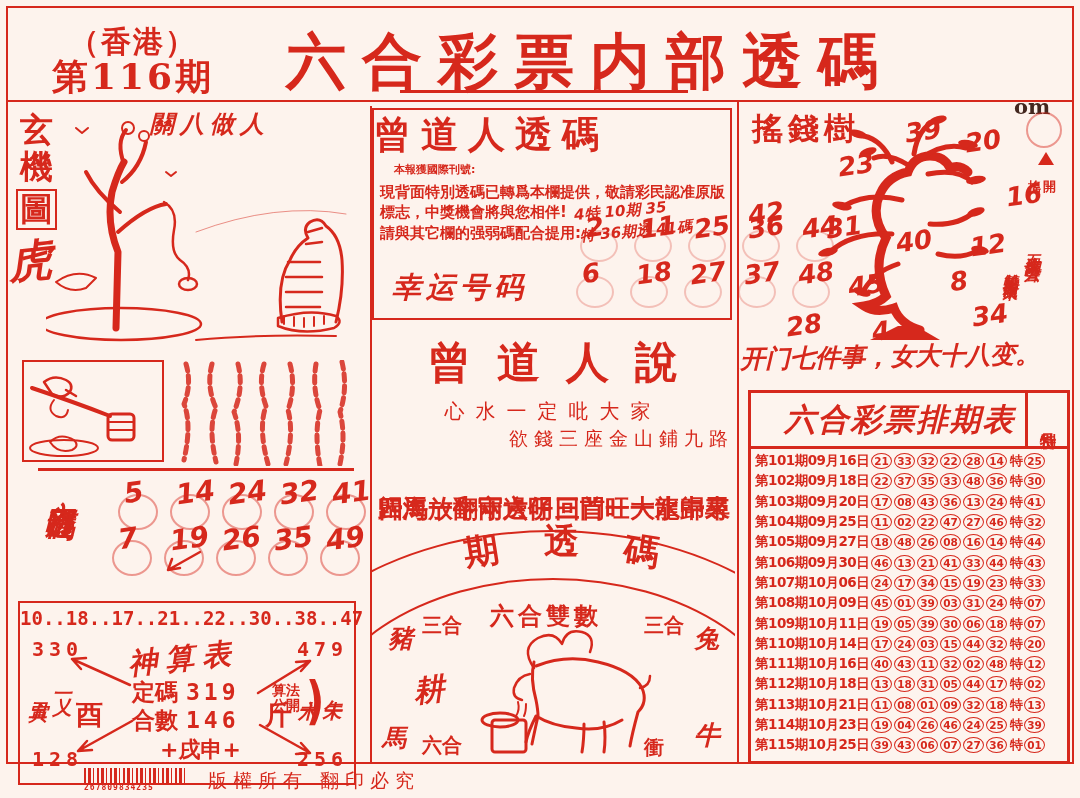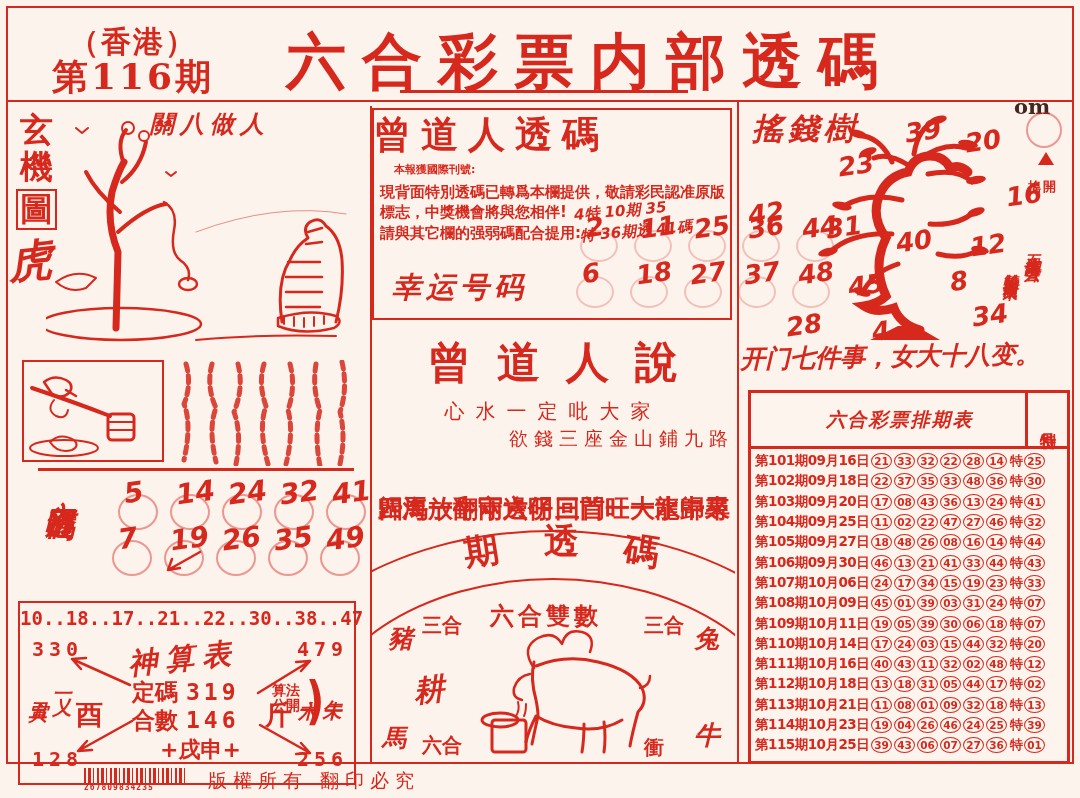--- a/index.html
+++ b/index.html
@@ -80,32 +80,32 @@
   .v1{top:452px;margin-top:40px;}
   .v2{top:492px;}
 
   
   .arc-zone{left:372px;top:520px;width:363px;height:242px;overflow:hidden;}
   .ellipse{position:absolute;border:2px solid var(--red);border-radius:50%;}
   .arc-char{position:absolute;font-family:"DejaVu Serif",serif;font-size:35px;font-weight:bold;}
   .zlab{position:absolute;font-weight:bold;}
 
   
-  .tree-title{left:752px;top:108px;font-family:"DejaVu Serif",serif;font-size:31px;font-weight:bold;letter-spacing:5px;font-style:italic;}
+  .tree-title{left:752px;top:108px;font-family:"DejaVu Serif",serif;font-size:31px;font-weight:bold;letter-spacing:5px;}
   .tnum{position:absolute;font-size:26px;font-style:italic;font-weight:bold;transform:rotate(-8deg);}
   .stamp-circle{left:1026px;top:112px;width:36px;height:36px;border:2px solid var(--red-soft);border-radius:50%;}
   .stamp-tri{left:1038px;top:152px;width:0;height:0;border-left:8px solid transparent;border-right:8px solid transparent;border-bottom:13px solid var(--red);}
   .stamp-label{left:1028px;top:178px;font-size:13px;font-weight:bold;letter-spacing:2px;}
   .slogan{position:absolute;writing-mode:vertical-rl;text-orientation:upright;font-size:15px;font-weight:bold;font-style:italic;letter-spacing:2px;}
   .hand-line{left:740px;top:340px;font-size:25px;font-style:italic;font-weight:bold;white-space:nowrap;transform:rotate(-1deg);}
 
   
   .sched{left:748px;top:390px;width:322px;height:374px;border:3px solid var(--red);background:#fdf4ee;}
   .sched-head{display:flex;height:56px;border-bottom:3px solid var(--red);}
-  .sched-title{flex:1;display:flex;align-items:center;justify-content:center;font-family:Liberation Serif, serif;font-size:19px;font-weight:bold;letter-spacing:2px;font-style:italic;padding-left:24px;}
+  .sched-title{flex:1;display:flex;align-items:center;justify-content:center;font-family:Liberation Serif, serif;font-size:31px;font-weight:bold;letter-spacing:2px;font-style:italic;padding-left:24px;}
   .sched-sp{width:42px;border-left:3px solid var(--red);display:flex;align-items:center;justify-content:center;writing-mode:vertical-rl;text-orientation:upright;font-size:16px;font-weight:bold;}
   .sched-rows{padding:2px 2px 0 4px;}
   .srow{display:flex;align-items:center;height:20.3px;white-space:nowrap;}
   .srow .slabel{width:116px;font-size:13.5px;font-weight:bold;letter-spacing:-0.5px;}
   .ball{display:inline-flex;align-items:center;justify-content:center;width:21px;height:16px;border:1.4px solid var(--red);border-radius:50%;font-size:10.5px;font-weight:bold;margin-right:2px;}
   .te{font-size:13px;font-weight:bold;margin:0 1px;}
 
   
   .bottom-line{left:6px;top:762px;width:1068px;height:2px;background:var(--red);}
   .barcode-wrap{left:84px;top:768px;width:104px;height:24px;}

